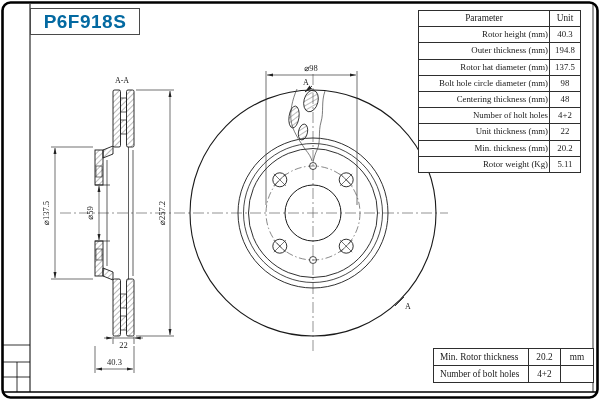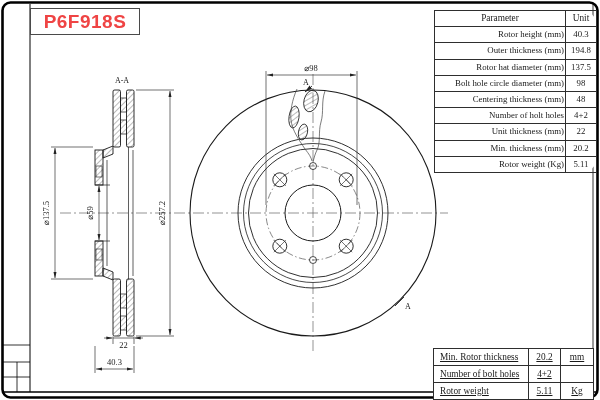--- a/index.html
+++ b/index.html
@@ -4,31 +4,31 @@
 <style>
   html,body{margin:0;padding:0;background:#fff;}
   #sheet{position:relative;width:600px;height:400px;background:#fff;overflow:hidden;
          font-family:"Liberation Serif",serif;color:#1a1a1a;}
   #drawing-svg{position:absolute;left:0;top:0;}
   .abs{position:absolute;}
   
   #pn-box{left:30px;top:8px;width:108px;height:25px;border:1.2px solid #4a4a4a;
           display:flex;align-items:center;justify-content:center;background:#fff;}
   #pn-box span{font-family:"Liberation Sans",sans-serif;font-weight:700;font-size:19px;
-               letter-spacing:.5px;color:#ef4444;}
+               letter-spacing:.5px;color:#0369a1;}
   
   table{border-collapse:collapse;table-layout:fixed;background:#fff;}
   td,th{border:1px solid #2e2e2e;font-family:"Liberation Serif",serif;
         white-space:nowrap;overflow:hidden;font-weight:400;}
-  #spec-table{left:434px;top:10px;width:162px;border-radius:16px;}
+  #spec-table{left:418px;top:10px;width:162px;border-radius:16px;}
   #spec-table td,#spec-table th{font-size:8.8px;height:13.2px;line-height:13.2px;}
   #spec-table th{font-size:9.3px;text-align:center;}
   #spec-table td.lbl{padding-left:5px;text-align:right;}
   #spec-table td.val{text-align:center;}
-  #sum-table{left:433px;top:348px;width:160px;text-decoration:underline;}
+  #sum-table{left:433px;top:348px;width:160px;}
   #sum-table td{font-size:9.3px;height:14px;line-height:14px;}
   #sum-table td.lbl{padding-left:6px;text-align:left;}
   #sum-table td.val,#sum-table td.unit{text-align:center;}
   
   .dim{font-family:"Liberation Serif",serif;font-size:8.5px;fill:#1a1a1a;}
   .seclab{font-family:"Liberation Serif",serif;font-size:8px;fill:#1a1a1a;}
 </style>
 </head>
 <body>
 
@@ -251,21 +251,16 @@
         <tr>
       <td class="lbl">Min. Rotor thickness</td>
       <td class="val">20.2</td>
       <td class="unit">mm</td>
         </tr>
     <tr>
       <td class="lbl">Number of bolt holes</td>
       <td class="val">4+2</td>
       <td class="unit"></td>
         </tr>
-    <tr>
-      <td class="lbl">Rotor weight</td>
-      <td class="val">5.11</td>
-      <td class="unit">Kg</td>
-        </tr>
   </tbody>
     </table>
 
 </div>
 
 </body></html>

